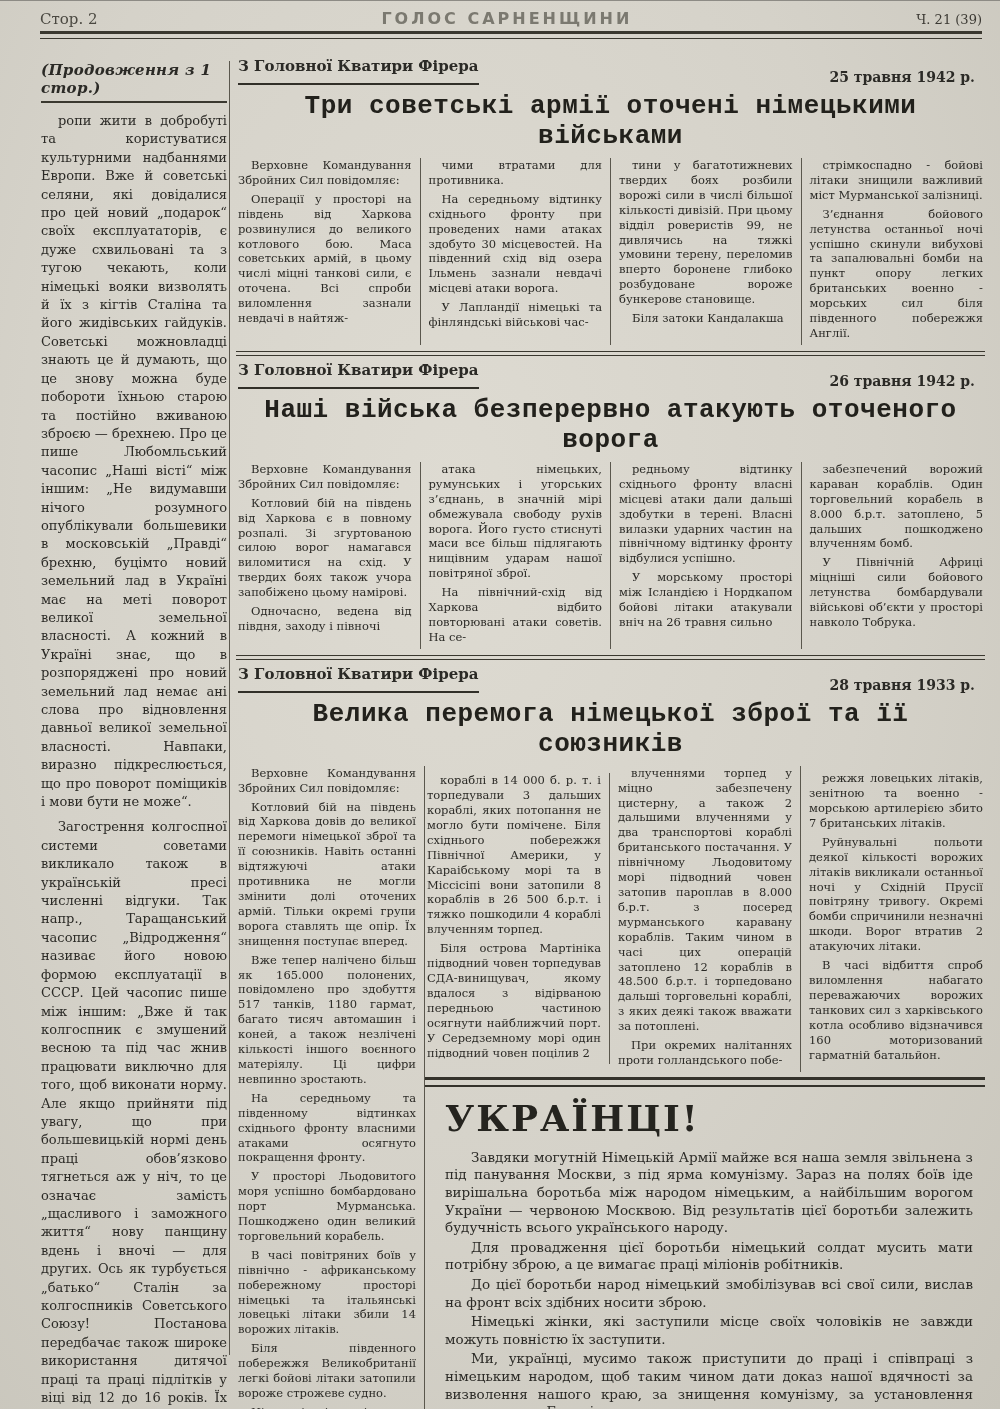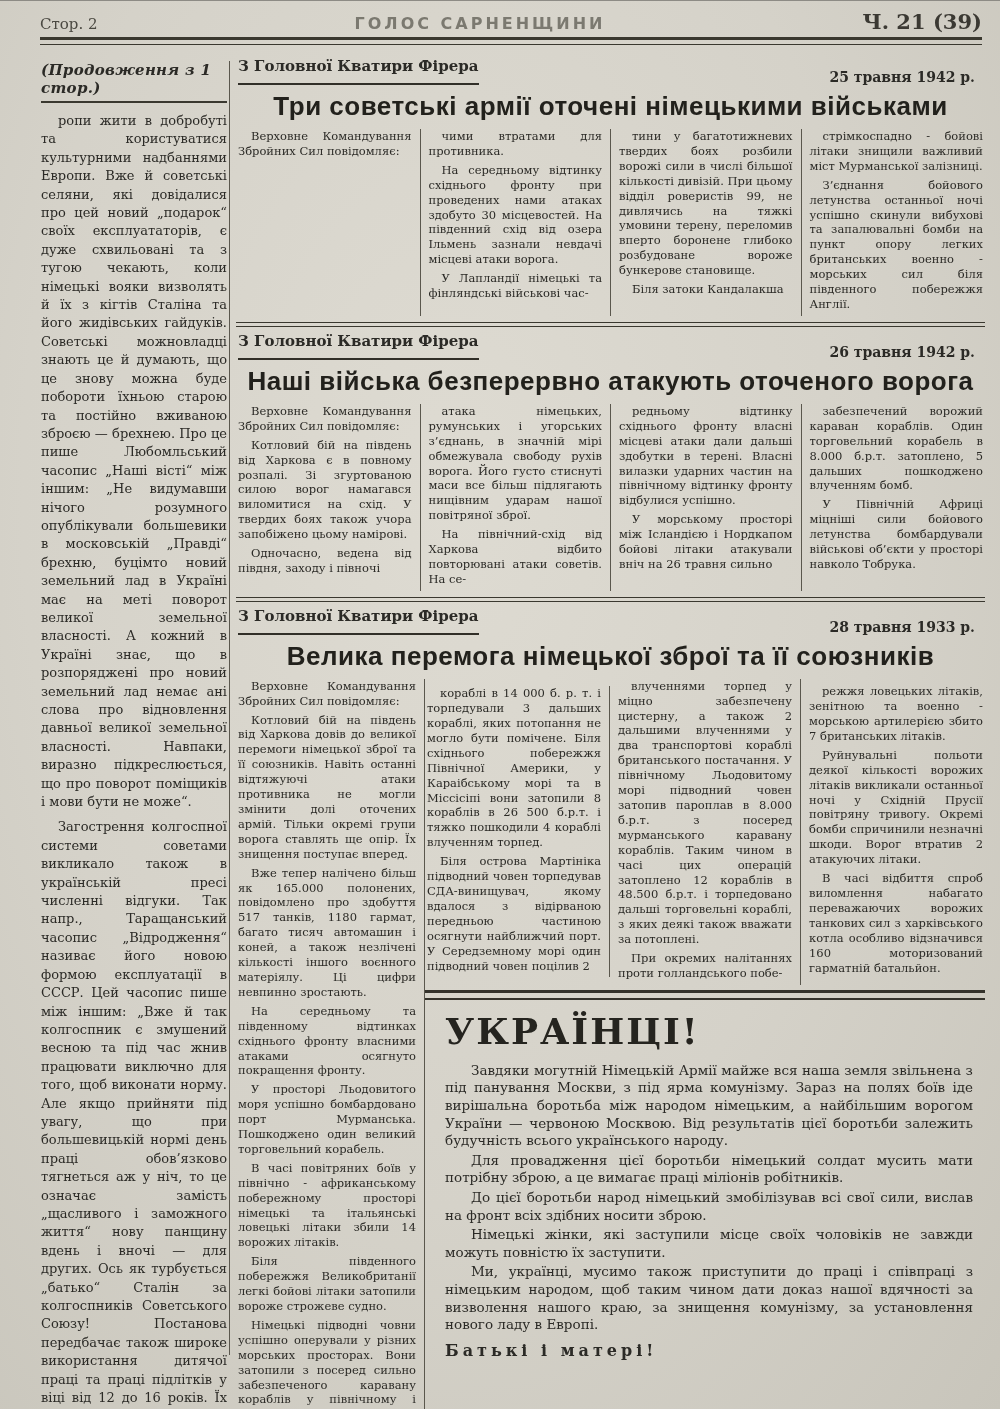--- a/index.html
+++ b/index.html
@@ -5,34 +5,34 @@
   html,body{margin:0;padding:0;background:#8d8b85;}
   .page{position:relative;width:1000px;height:1409px;margin:1px auto;overflow:hidden;
     background:#d6d3ca;
     background-image:radial-gradient(ellipse at 45% 35%, #dedbd2 0%, #d5d2c9 55%, #c8c5bb 100%);
     font-family:"DejaVu Serif", serif;color:#2b2a26;}
   
   .hdr{position:absolute;left:40px;right:18px;top:8px;}
   .hdr-row{display:flex;justify-content:space-between;align-items:baseline;}
   .pgnum{font-size:15px;color:#4a4841;}
   .masthead{font-family:"DejaVu Sans",sans-serif;font-weight:bold;font-size:16px;letter-spacing:3px;color:#7b7970;}
-  .issue{font-size:21px;font-weight:bold;color:#3b3933;}
+  .issue{font-size:13px;font-weight:normal;color:#3b3933;}
   .hdr-rule{margin-top:3px;height:4px;border-top:3px solid #3a382f;border-bottom:1px solid #3a382f;}
   
   .left-rail{position:absolute;left:41px;top:60px;width:186px;}
   .cont-note{font-style:italic;font-weight:bold;font-size:15px;letter-spacing:.3px;
     border-bottom:2px solid #3a382f;padding-bottom:4px;margin-bottom:9px;}
   .left-rail p{font-size:13px;line-height:18.4px;text-align:justify;text-indent:17px;margin:0 0 7px;}
   .vsep{position:absolute;left:229px;top:60px;bottom:55px;width:1px;background:#5a574d;}
   
   .main{position:absolute;left:236px;top:54px;width:749px;}
   .kicker-row{display:flex;justify-content:space-between;align-items:flex-end;padding:2px 6px 0 2px;}
   .kicker{font-weight:bold;font-size:15px;border-bottom:2px solid #312f28;padding-bottom:8px;}
   .a-date{font-weight:bold;font-size:14px;padding-right:4px;}
-  .headline{font-family:Liberation Sans, sans-serif;font-weight:bold;text-align:center;
+  .headline{font-family:Liberation Mono, monospace;font-weight:bold;text-align:center;
     font-size:26px;letter-spacing:.5px;margin:6px 0 7px;color:#22211c;}
   .cols{display:flex;align-items:stretch;}
   .col{flex:1 1 0;padding:0 8px;border-right:1px solid #5a574d;min-width:0;}
   .col:last-child{border-right:none;padding-right:2px;}
   .col:first-child{padding-left:2px;}
   .col p, .a3-left p.art{font-size:11.5px;line-height:14.9px;text-align:justify;text-indent:13px;margin:0 0 4px;}
   .sec-rule{height:3px;border-top:1px solid #3a382f;border-bottom:1px solid #3a382f;margin:6px 0 3px;}
   
   .a3-body{display:flex;align-items:stretch;}
   .a3-left{flex:0 0 178px;width:178px;border-right:1px solid #5a574d;padding:0 8px 0 2px;}
@@ -72,20 +72,21 @@
 
     <div>
       <div class="kicker-row">
         <span class="kicker">З Головної Кватири Фірера</span>
         <span class="a-date">25 травня 1942 р.</span>
       </div>
       <div class="headline">Три советські армії оточені німецькими військами</div>
       <div class="cols">
         <div class="col">
           <p>Верховне Командування Збройних Сил повідомляє:</p>
+          <p>Операції у просторі на південь від Харкова розвинулися до великого котлового бою. Маса советських армій, в цьому числі міцні танкові сили, є оточена. Всі спроби виломлення зазнали невдачі в найтяж-</p>
         </div>
         <div class="col">
           <p>чими втратами для противника.</p>
           <p>На середньому відтинку східнього фронту при проведених нами атаках здобуто 30 місцевостей. На південний схід від озера Ільмень зазнали невдачі місцеві атаки ворога.</p>
           <p>У Лапландії німецькі та фінляндські військові час-</p>
         </div>
         <div class="col">
           <p>тини у багатотижневих твердих боях розбили ворожі сили в числі більшої кількості дивізій. При цьому відділ роверистів 99, не дивлячись на тяжкі умовини терену, переломив вперто боронене глибоко розбудоване вороже бункерове становище.</p>
           <p>Біля затоки Кандалакша</p>
         </div>

